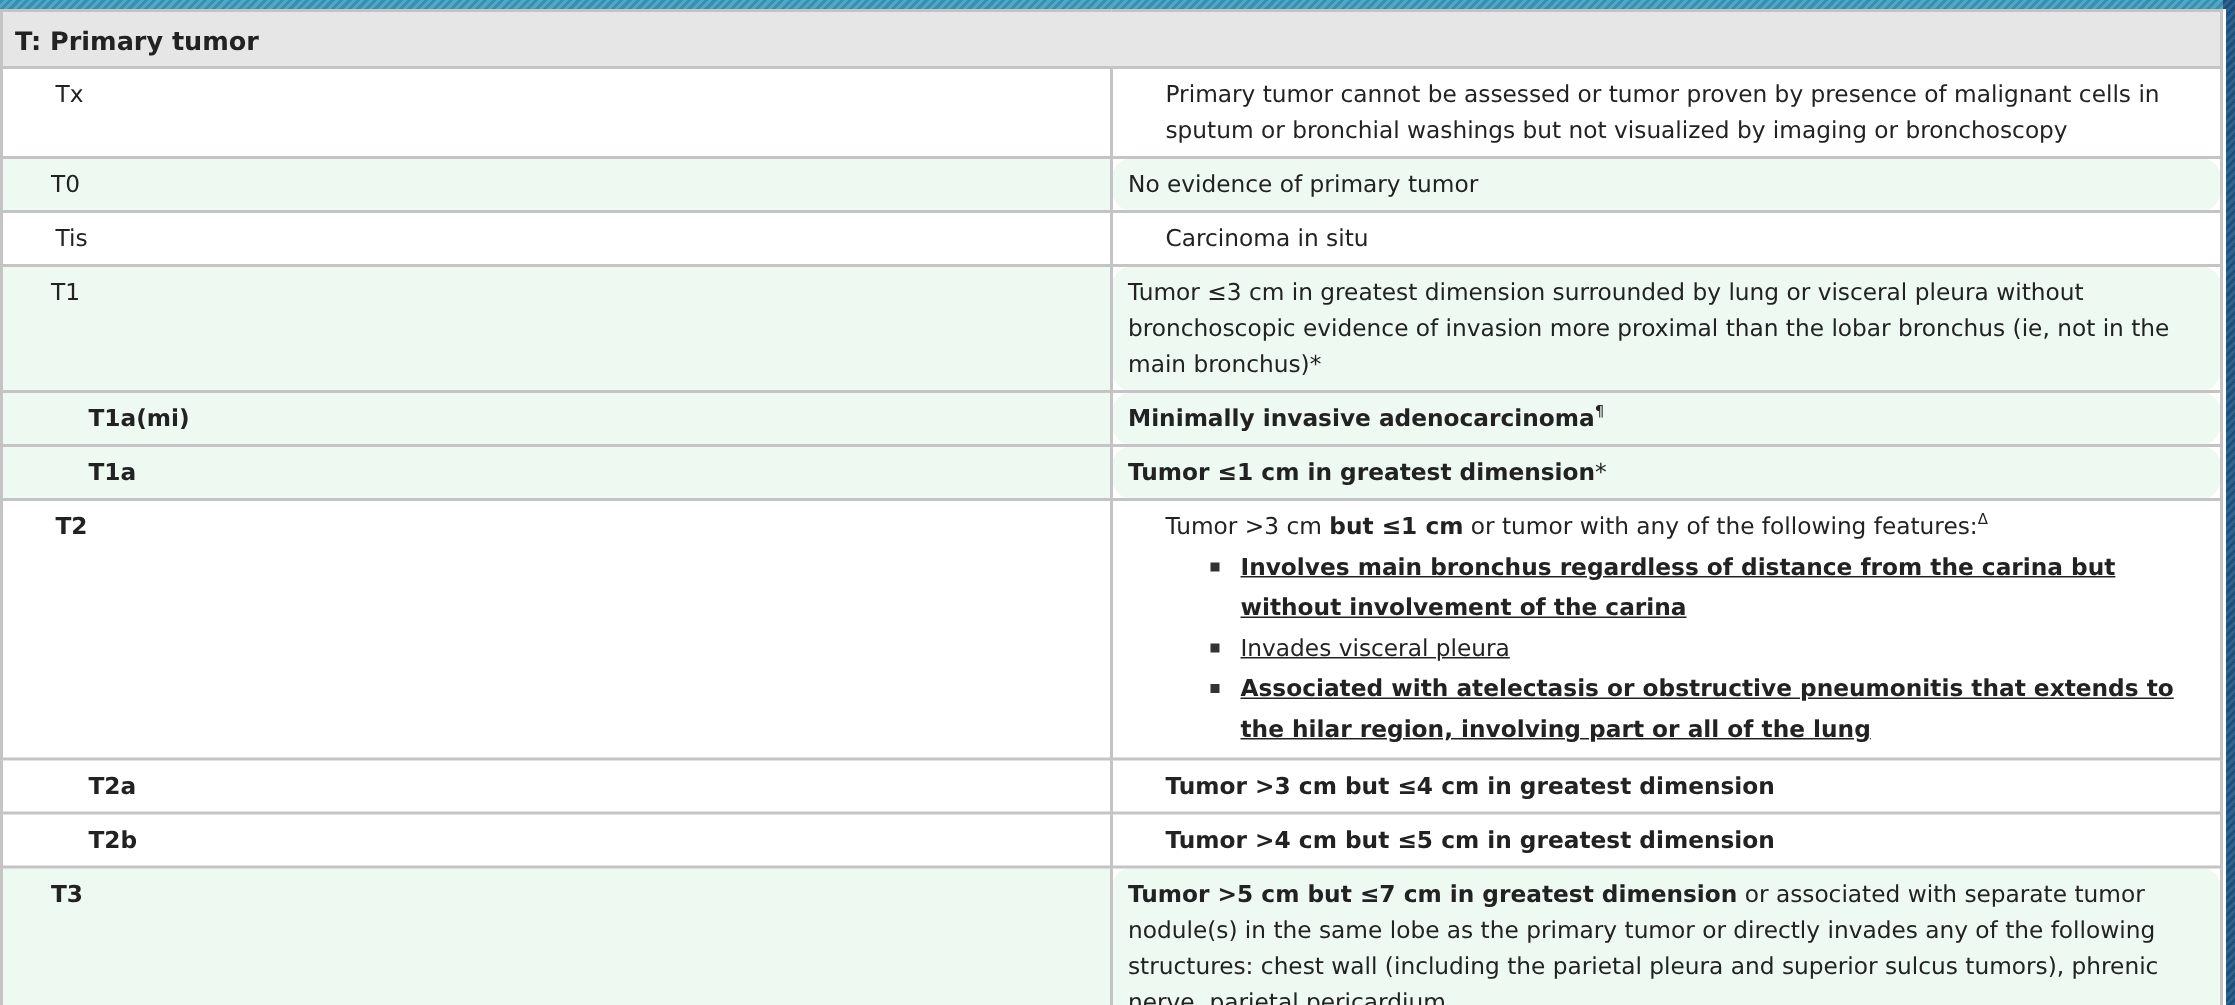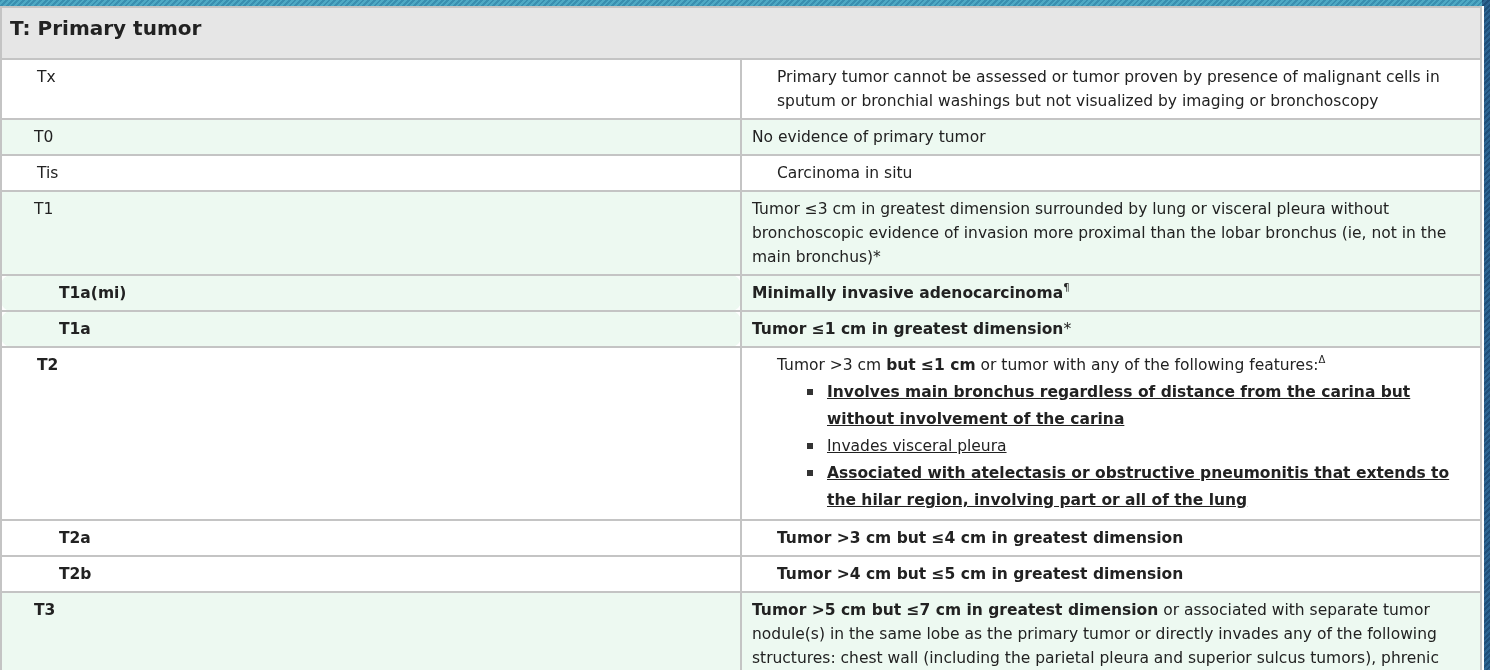--- a/index.html
+++ b/index.html
@@ -16,27 +16,27 @@
   .page {
     position: absolute; left: 0; top: 6px; width: 1484px; height: 664px;
     background: #ffffff; overflow: hidden;
   }
   table {
     border-collapse: collapse; width: 1482px; table-layout: fixed;
     font-size: 15.5px; line-height: 24px;
   }
   td, th { border: 2px solid #c4c4c4; vertical-align: top; }
   th.title {
-    text-align: left; background: #e6e6e6; font-weight: bold; font-size: 20px;
-    padding: 8px 8px 16px 8px; height: 26px;
+    text-align: left; background: #e6e6e6; font-weight: bold; font-size: 17px;
+    padding: 8px 8px 2px 8px; height: 26px;
   }
   td.code { width: 200px; padding: 5px 10px 5px 32px; }
-  td.code.sub { padding-left: 57px; font-weight: bold; border-radius: 10px; }
+  td.code.sub { padding-left: 57px; font-weight: bold; }
   td.code.bold { font-weight: bold; }
-  td.desc { padding: 5px 10px 5px 10px; }
+  td.desc { padding: 5px 10px 5px 10px; border-radius: 15px; }
   tr.green td { background: #edf9f1; }
   tr.white td { background: #ffffff; padding-left: 35px; }
   .b { font-weight: bold; }
   sup { font-size: 10px; line-height: 0; vertical-align: 7px; }
   ul { margin: 2px 0 0 0; padding-left: 50px; list-style: none; }
   ul li { position: relative; line-height: 27px; text-decoration: underline; }
   ul li::before {
     content: ""; position: absolute; left: -20px; top: 10px;
     width: 6px; height: 6px; background: #333;
   }

